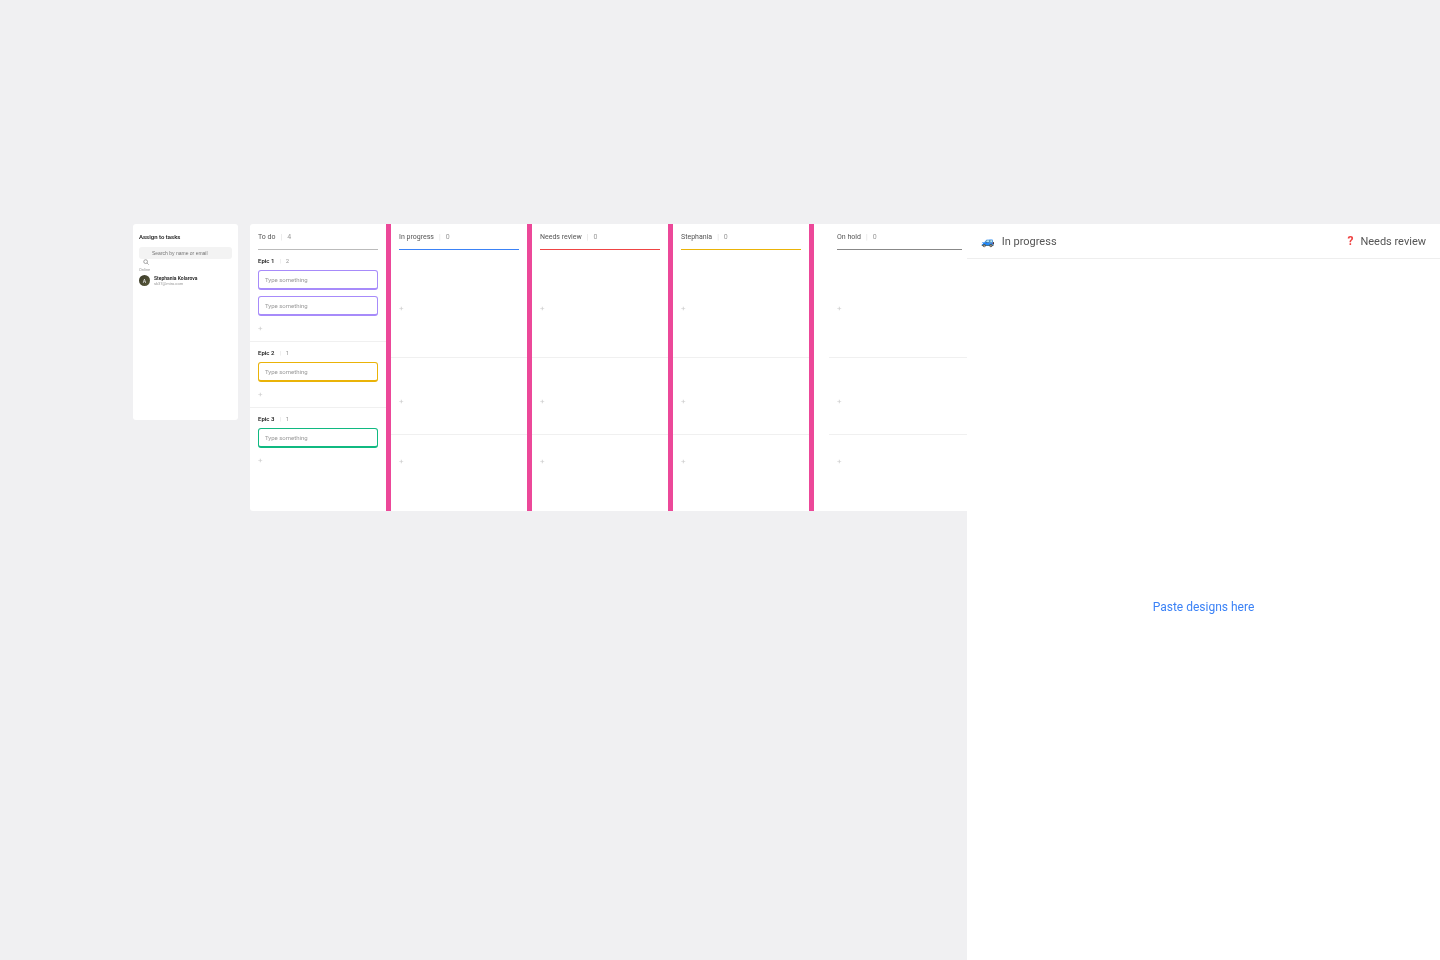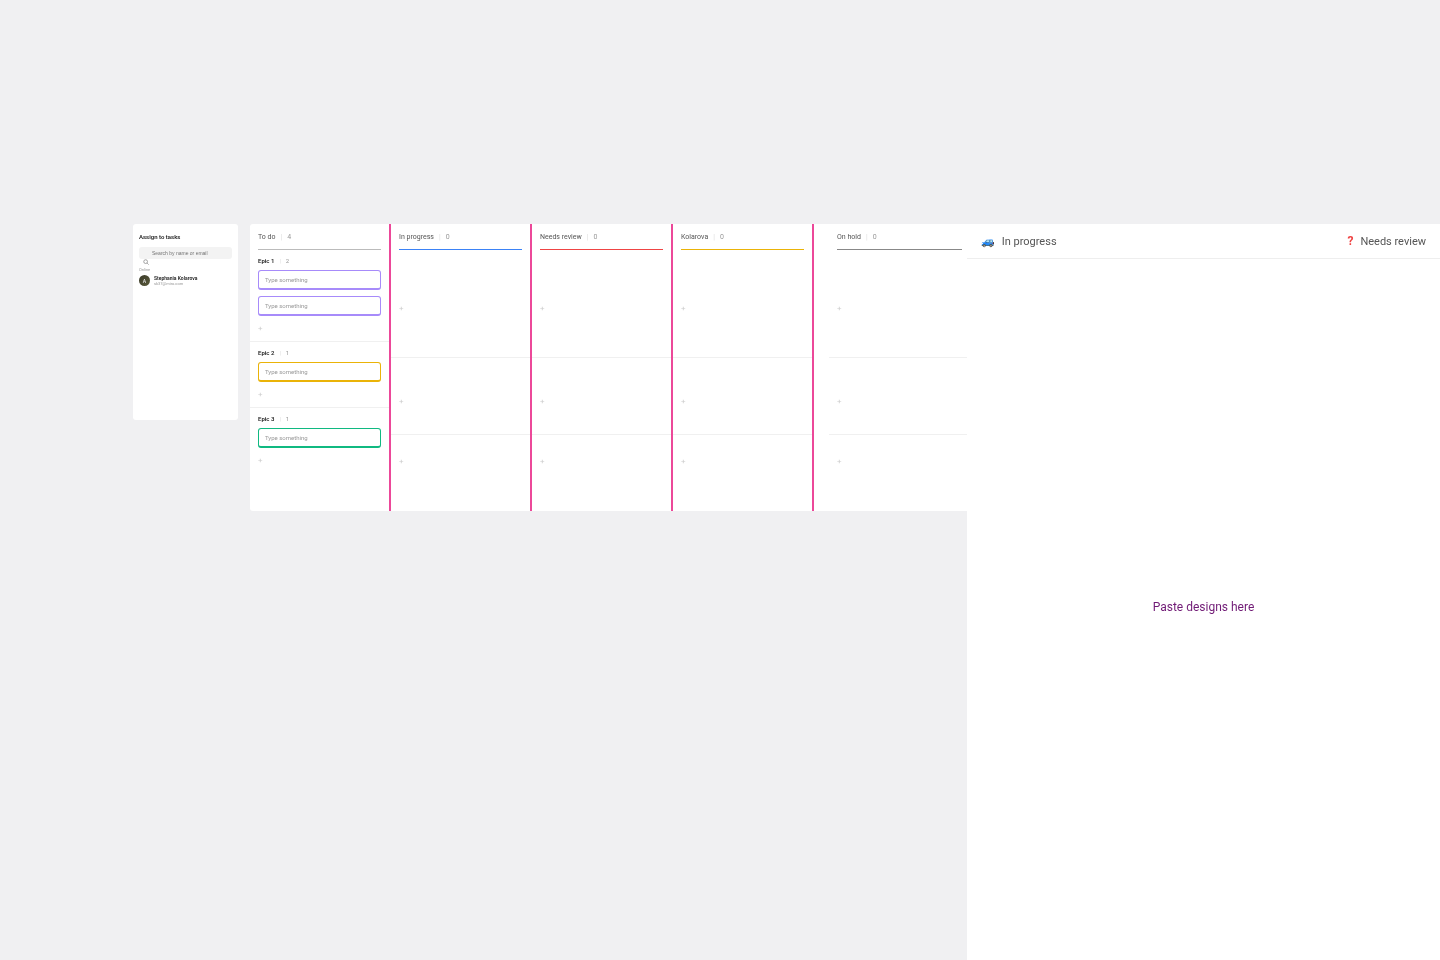--- a/index.html
+++ b/index.html
@@ -95,21 +95,21 @@
       position: absolute;
       left: 250px;
       top: 224px;
       display: flex;
       background: #fff;
       border-radius: 3px;
       height: 287px;
     }
     .column {
       width: 141px;
-      border-right: 2px solid #ec4899;
+      border-right: 5px solid #ec4899;
       position: relative;
     }
     .column:last-child {
       border-right: none;
       margin-left: 15px;
     }
     .col-header {
       padding: 9px 8px 8px;
       display: flex;
       align-items: center;
@@ -228,21 +228,21 @@
       font-size: 12px;
     }
     .paste-area {
       display: flex;
       align-items: center;
       justify-content: center;
       height: calc(100% - 40px);
     }
     .paste-text {
       font-size: 12px;
-      color: #701a75;
+      color: #3b82f6;
     }
   </style>
 </head>
 <body>
 
 <div class="assign-panel">
   <div class="assign-title">Assign to tasks</div>
   <div class="search-box">
     <span class="search-icon">
       <svg viewBox="0 0 16 16" width="6" height="6">
@@ -335,21 +335,21 @@
     <div class="empty-cell cell-med">
         <span class="add-btn">+</span>
       </div>
     <div class="empty-cell cell-short" style="border-bottom:none">
         <span class="add-btn">+</span>
       </div>
   </div>
 
   <div class="column">
     <div class="col-header">
-      <span class="col-title">Kolarova</span>
+      <span class="col-title">Stephania</span>
       <span class="col-divider">|</span>
       <span class="col-count">0</span>
     </div>
     <div class="col-bar bar-yellow"></div>
     <div class="empty-cell cell-tall">
         <span class="add-btn">+</span>
       </div>
     <div class="empty-cell cell-med">
         <span class="add-btn">+</span>
       </div>

